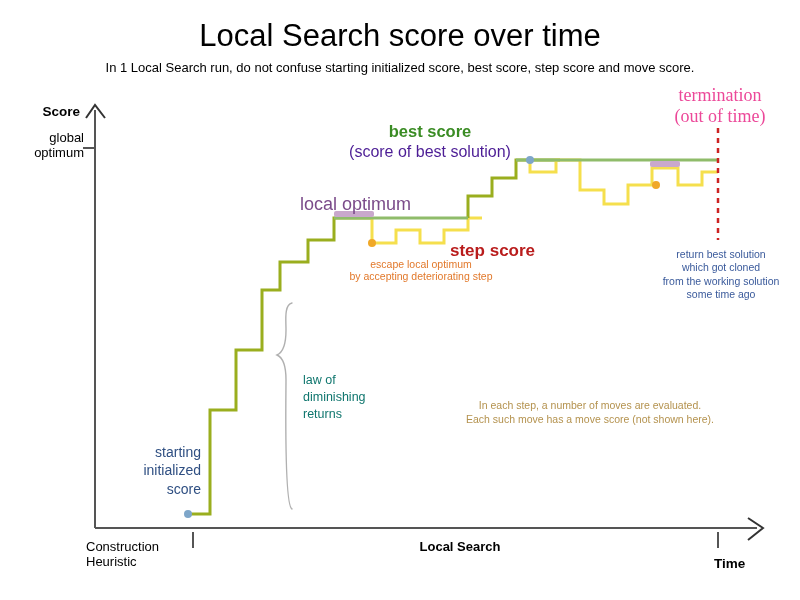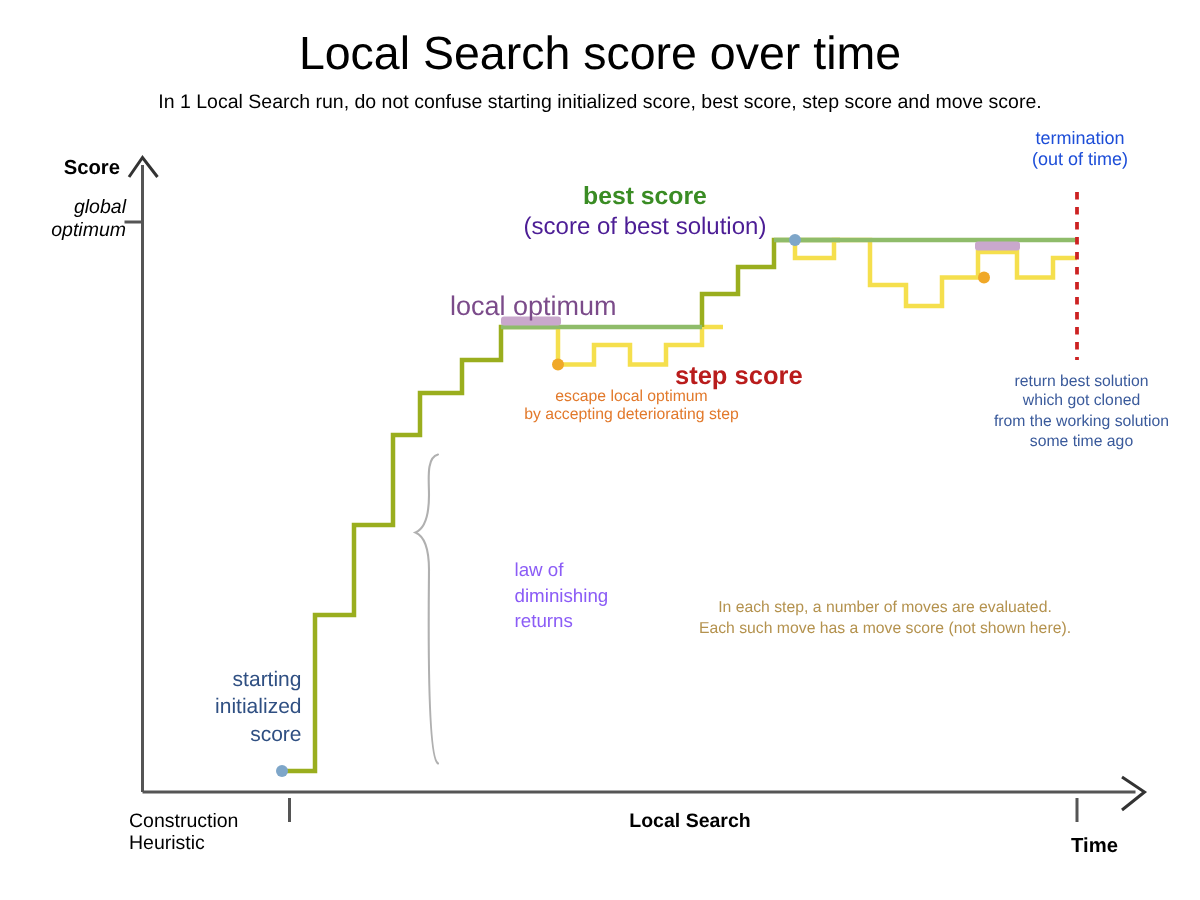--- a/index.html
+++ b/index.html
@@ -59,21 +59,20 @@
     text-align: right;
     font-size: 13.5px;
     font-weight: bold;
   }
   .axis-global-opt {
     left: 8px;
     top: 130px;
     width: 76px;
     text-align: right;
     font-size: 13px;
-    font-style: italic;
   }
   .axis-x-name {
     left: 714px;
     top: 556px;
     font-size: 13.5px;
     font-weight: bold;
   }
   .axis-ch {
     left: 86px;
     top: 539px;
@@ -126,22 +125,23 @@
     width: 250px;
     text-align: center;
     font-size: 10.5px;
     color: #e2792b;
   }
   .termination {
     left: 650px;
     top: 85px;
     width: 140px;
     text-align: center;
-    font-size: 12px;
-    color: #1d4ed8;
+    font-size: 18px;
+    color: #ec4899;
+    font-family: Liberation Serif, serif;
   }
   .return-note {
     left: 650px;
     top: 248px;
     width: 142px;
     text-align: center;
     font-size: 10.5px;
     color: #3a5a9b;
     line-height: 1.28;
   }
@@ -153,23 +153,22 @@
     font-size: 14px;
     color: #2f4f82;
     line-height: 1.32;
   }
   .law {
     left: 303px;
     top: 372px;
     width: 110px;
     text-align: left;
     font-size: 12.5px;
-    color: #8b5cf6;
+    color: #0f766e;
     line-height: 1.35;
-    margin-left: 40px;
   }
   .moves-note {
     left: 450px;
     top: 398px;
     width: 280px;
     text-align: center;
     font-size: 10.5px;
     color: #b4924e;
     line-height: 1.35;
   }

